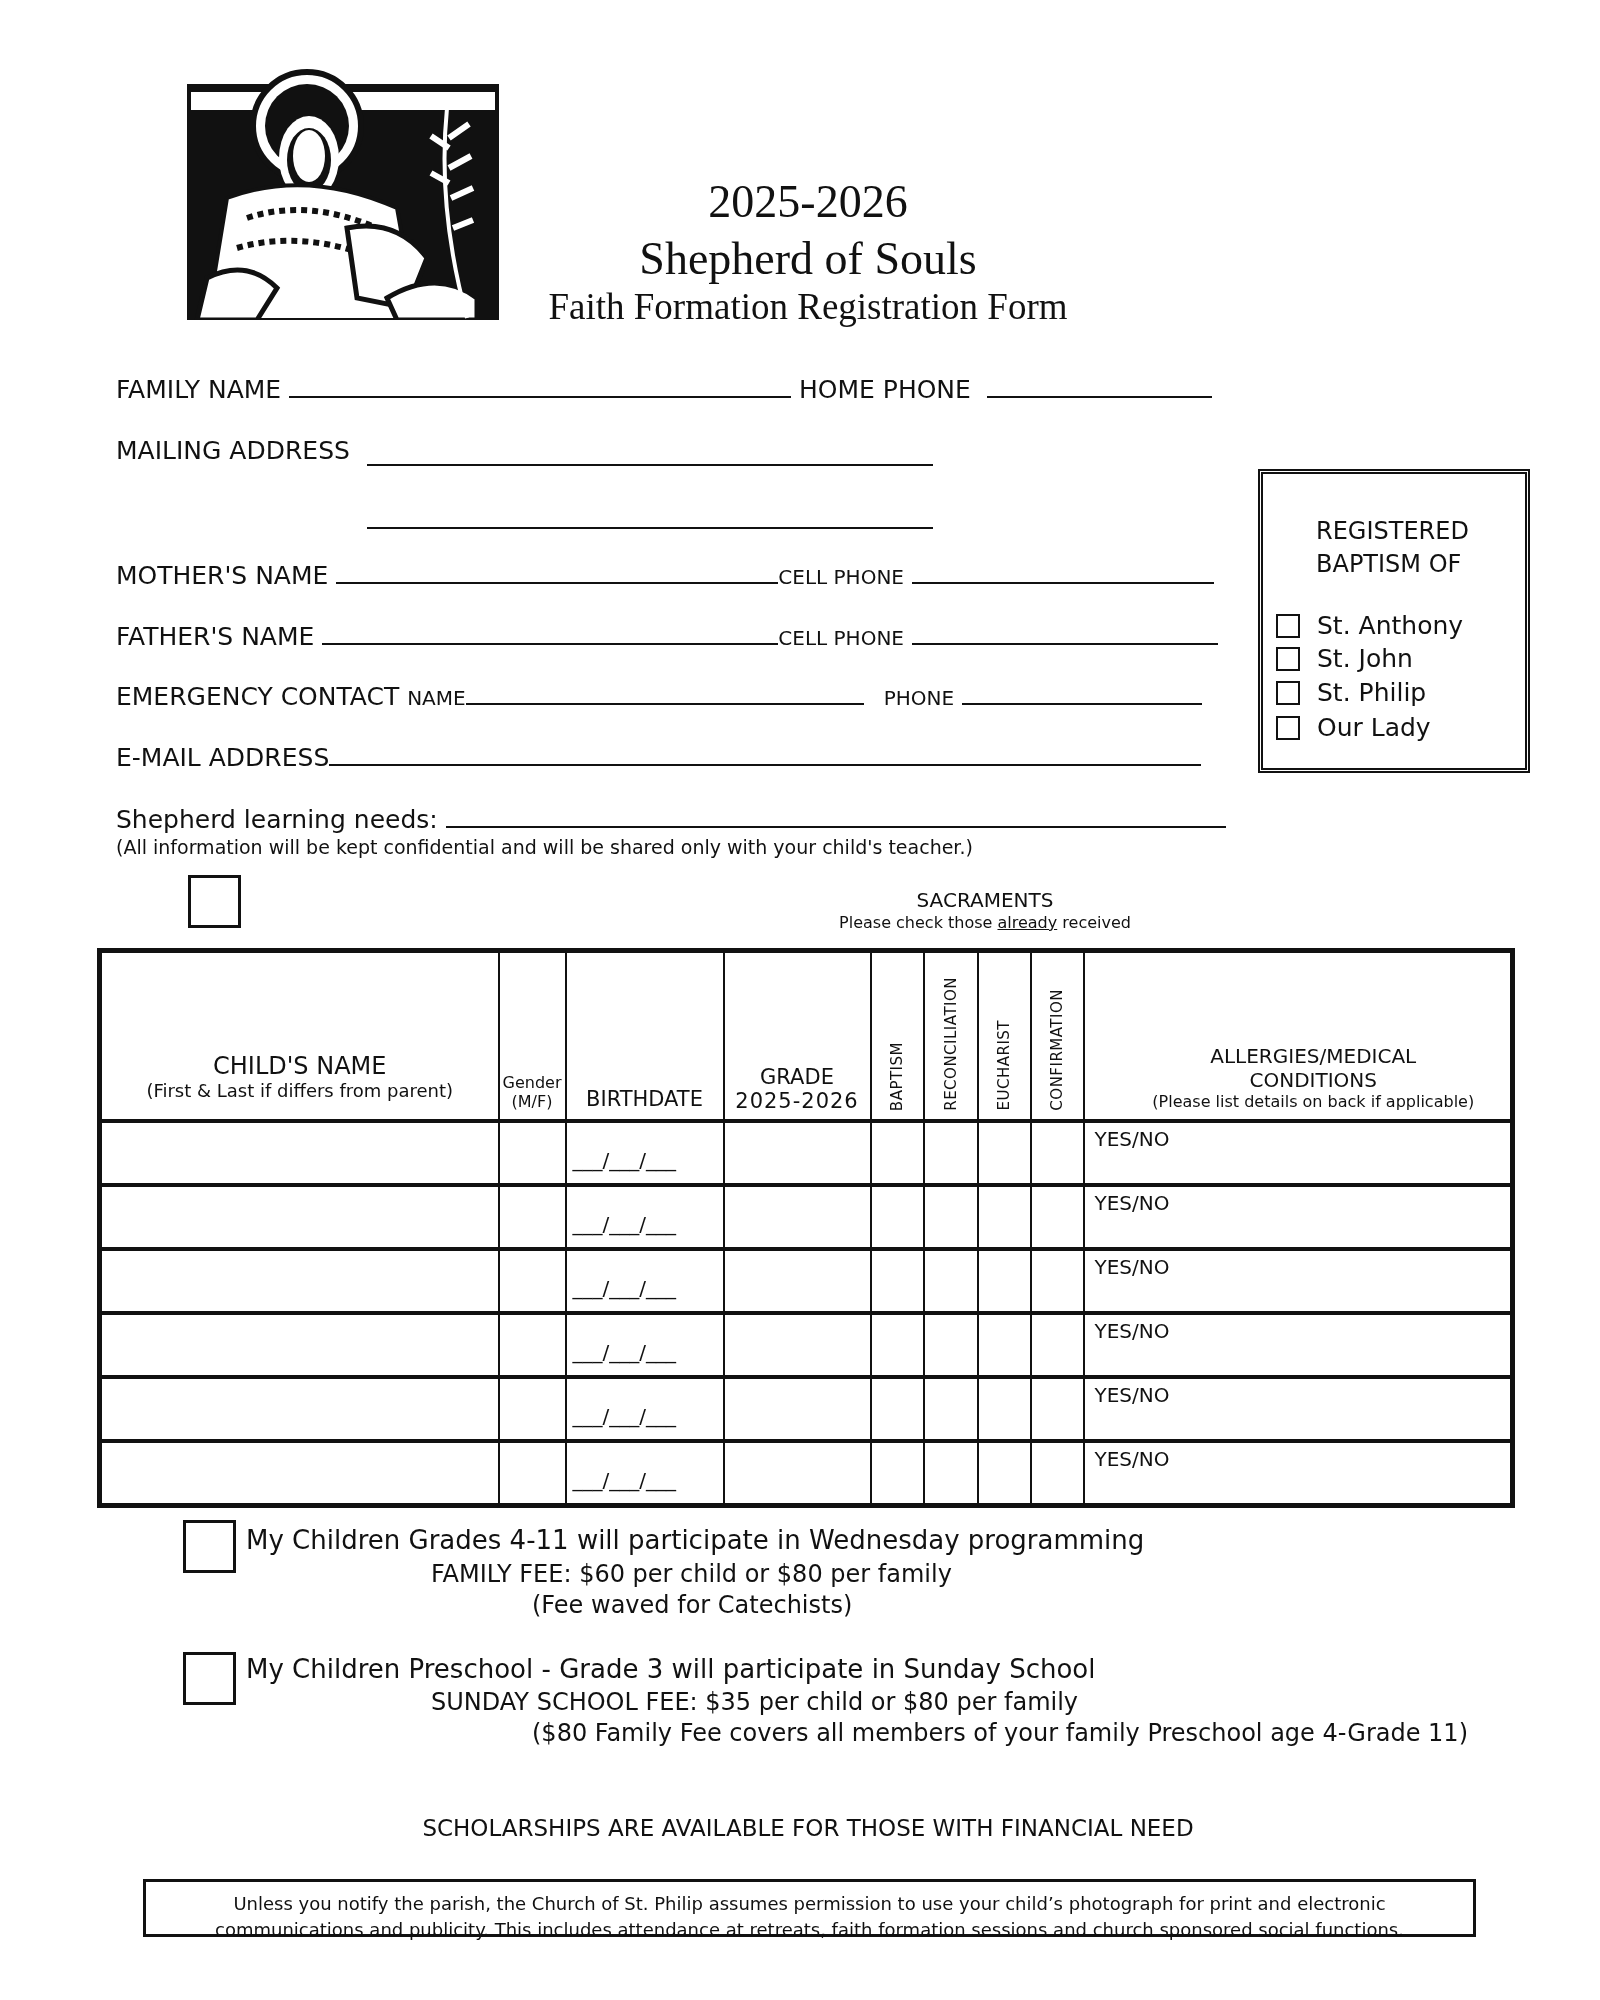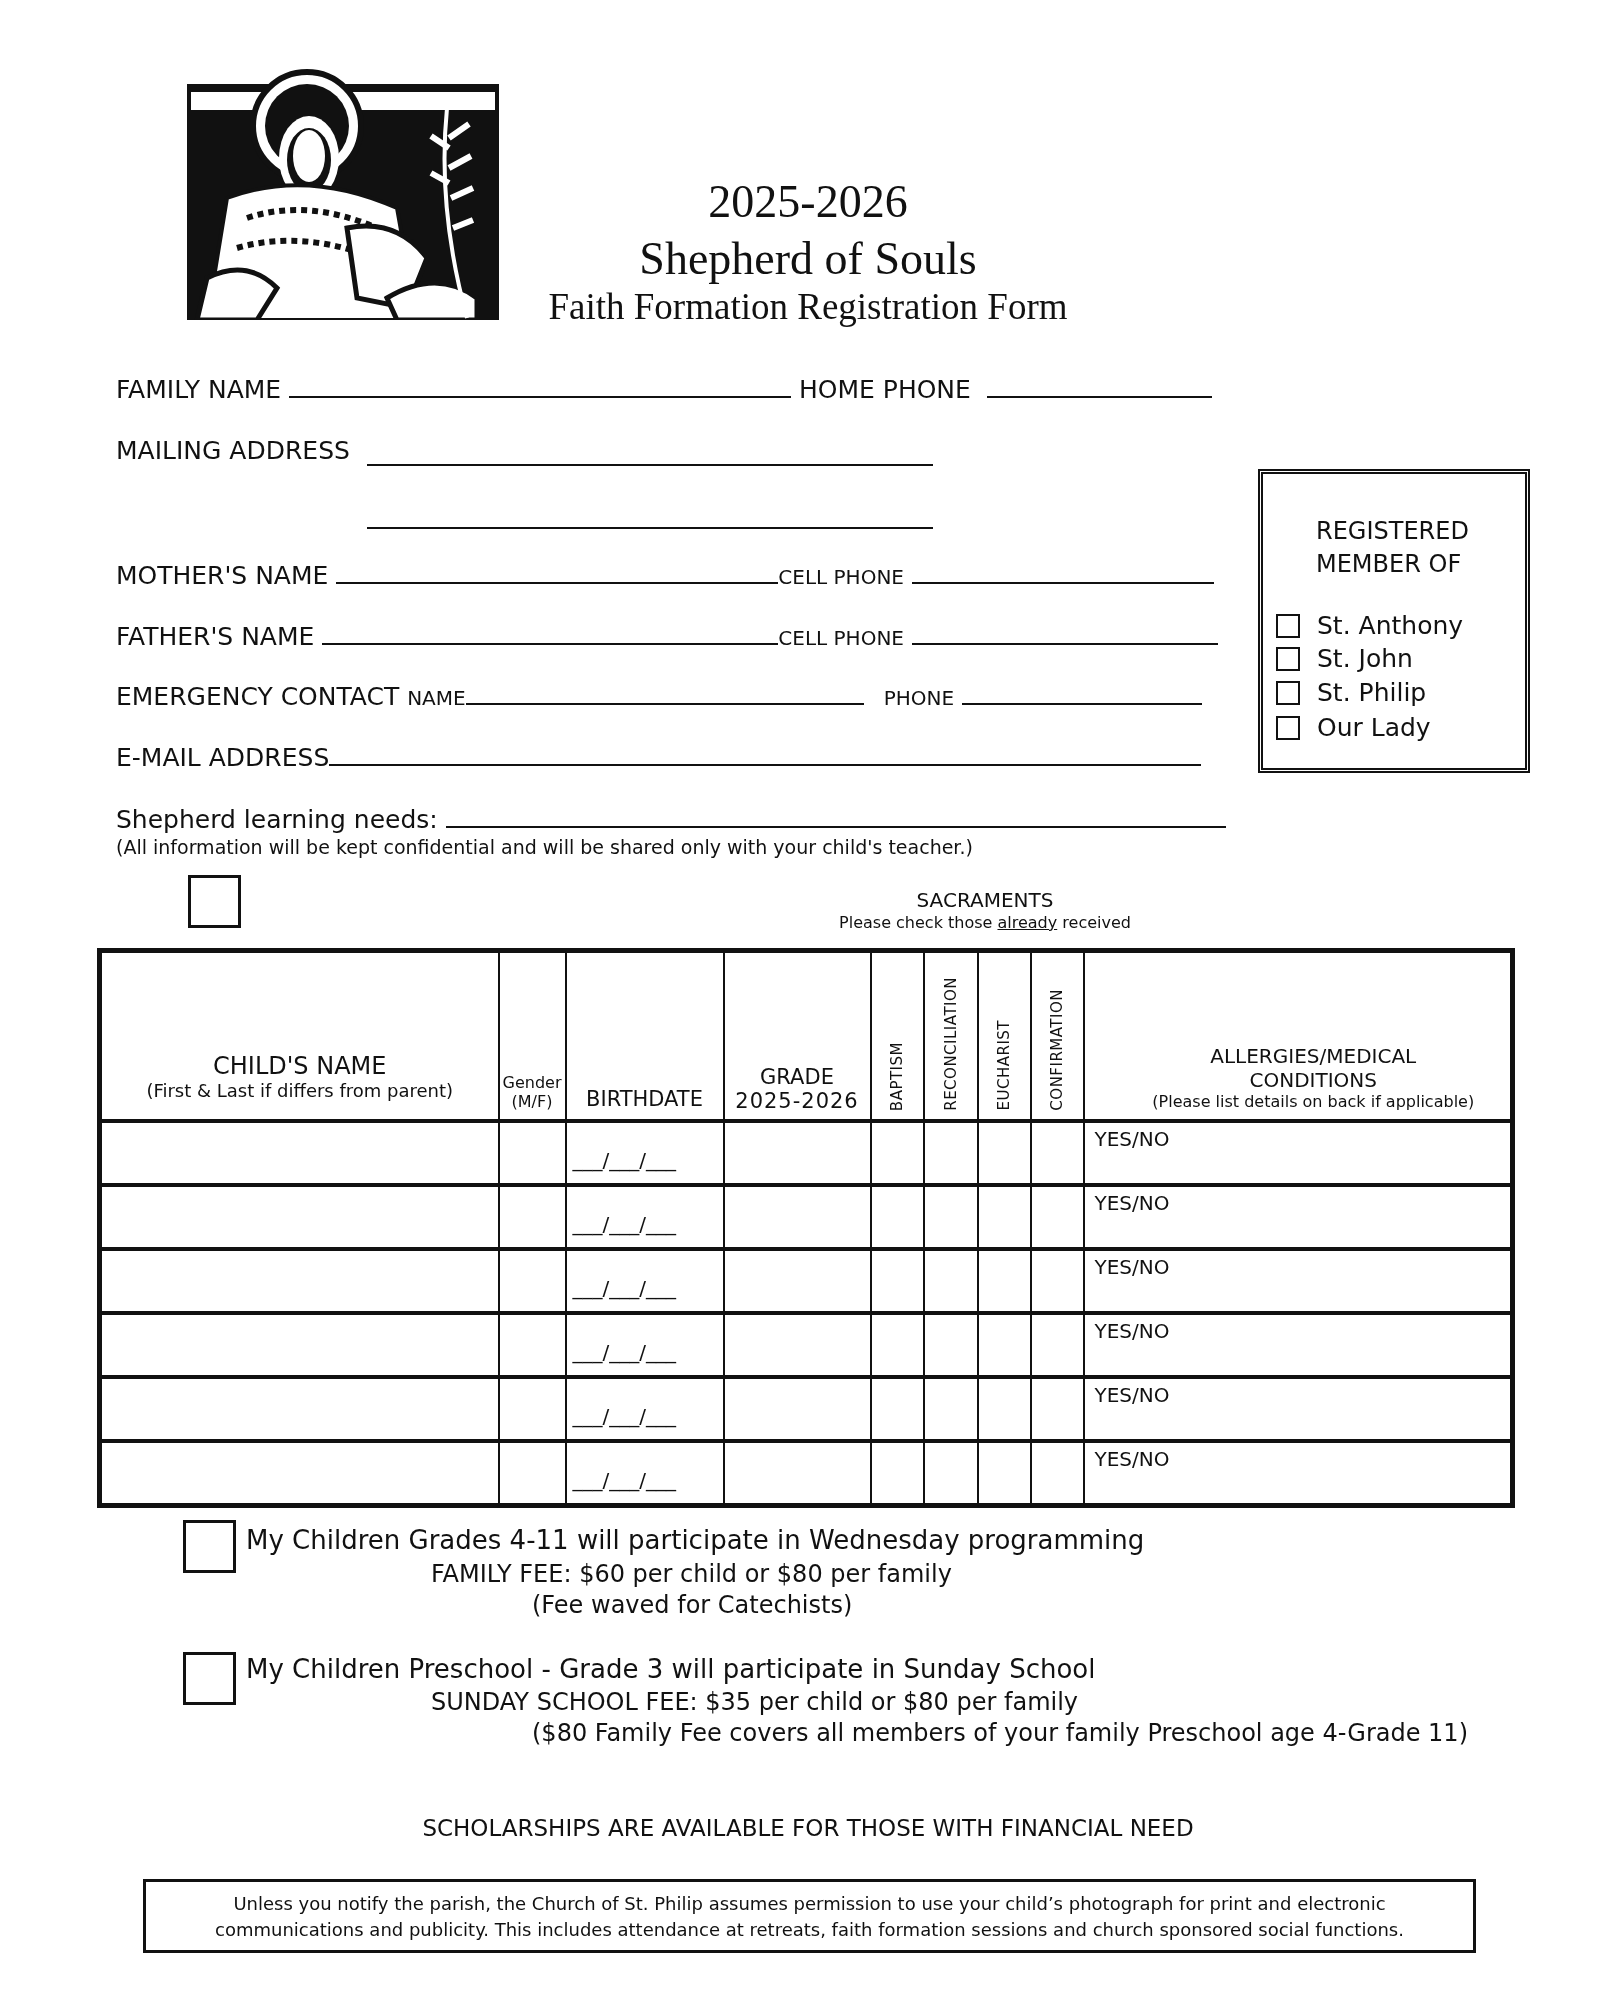--- a/index.html
+++ b/index.html
@@ -19,21 +19,21 @@
   .cbx { width:24px; height:24px; border:2px solid #111; box-sizing:border-box; margin-right:17px; display:inline-block; }
   .big-cbx { border:3px solid #111; box-sizing:border-box; }
   table.kids { position:absolute; left:97px; top:948px; width:1418px; height:535px; border-collapse:collapse; border:5px solid #111; }
   table.kids td, table.kids th { border:2px solid #111; padding:0; }
   table.kids tr.body-row td { border-top:4px solid #111; border-bottom:4px solid #111; height:60px; vertical-align:top; }
   table.kids th { font-weight:normal; vertical-align:bottom; text-align:center; height:148px; }
   .vert { writing-mode:vertical-rl; transform:rotate(180deg); font-size:15px; letter-spacing:0.5px; padding:4px 0; display:inline-block; }
   .bd { font-size:20px; display:block; margin-top:25px; padding-left:6px; }
   .yesno { font-size:20px; padding:4px 10px; display:block; }
   .opt-line { font-size:26px; white-space:nowrap; }
-  .footer-box { left:143px; top:1879px; width:1333px; height:74px; border:3px solid #111; box-sizing:border-box; text-align:center; font-size:18px; line-height:26px; padding-top:9px; }
+  .footer-box { left:143px; top:1879px; width:1333px; height:58px; border:3px solid #111; box-sizing:border-box; text-align:center; font-size:18px; line-height:26px; padding-top:9px; }
 </style>
 </head>
 <body>
 
 <div class="abs logo">
   <svg width="312" height="252" viewBox="0 0 312 252">
     <rect x="0" y="16" width="312" height="236" fill="#111"></rect>
     <rect x="4" y="24" width="304" height="18" fill="#fff"></rect>
     <circle cx="120" cy="58" r="54" fill="#fff" stroke="#111" stroke-width="6"></circle>
     <circle cx="120" cy="58" r="42" fill="#111"></circle>
@@ -93,21 +93,21 @@
 
 <div class="abs field-row" style="top:804px;">
   <span>Shepherd learning needs:</span>
   <span class="line" style="width:780px;"></span>
 </div>
 <div class="abs" style="left:116px;top:836px;font-size:19px;">(All information will be kept confidential and will be shared only with your child's teacher.)</div>
 
 <div class="abs reg-box"></div>
 <div class="abs reg-title">
   <div>REGISTERED</div>
-  <div>MEMBER OF</div>
+  <div>BAPTISM OF</div>
 </div>
 <div class="abs reg-item" style="top:611px;">
   <span class="cbx"></span>
     <span>St. Anthony</span>
 </div>
 <div class="abs reg-item" style="top:644px;">
   <span class="cbx"></span>
     <span>St. John</span>
 </div>
 <div class="abs reg-item" style="top:678px;">

